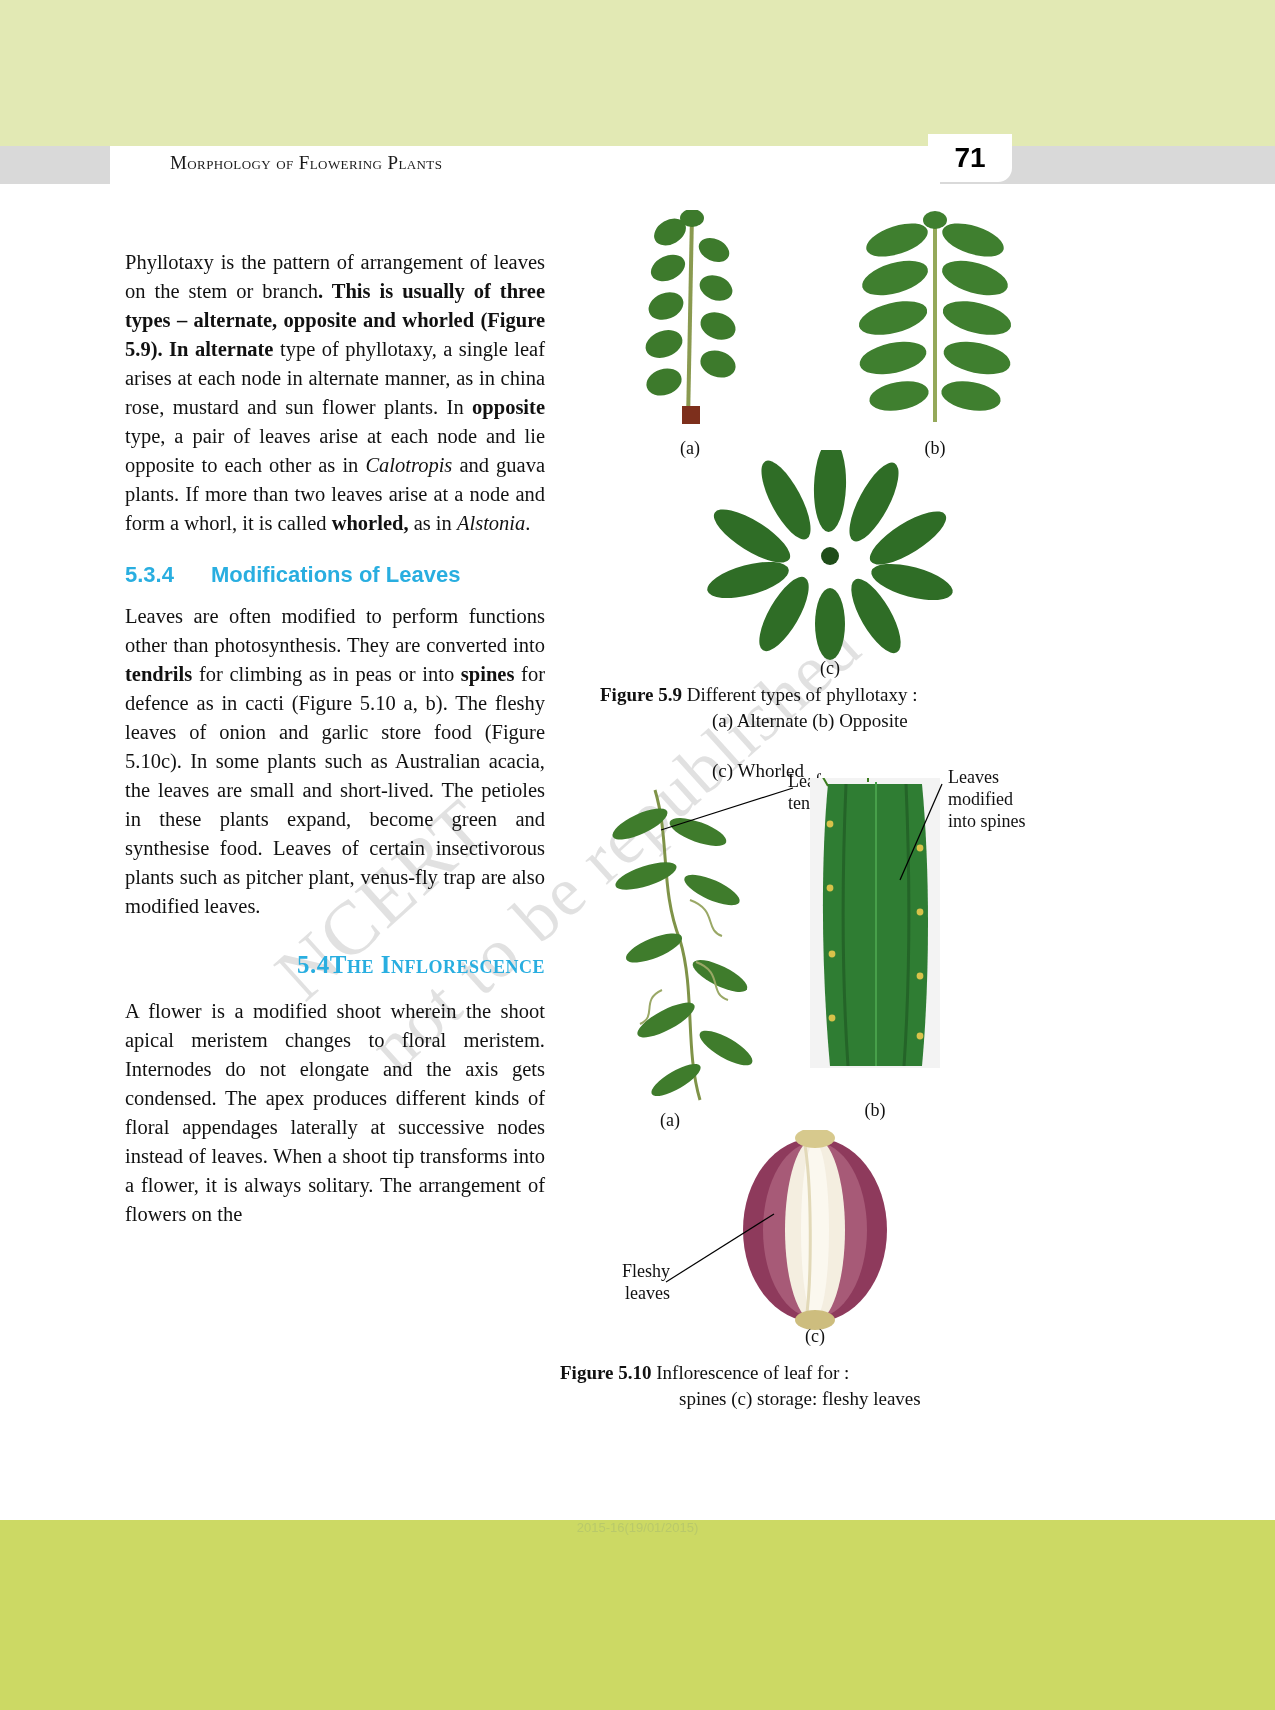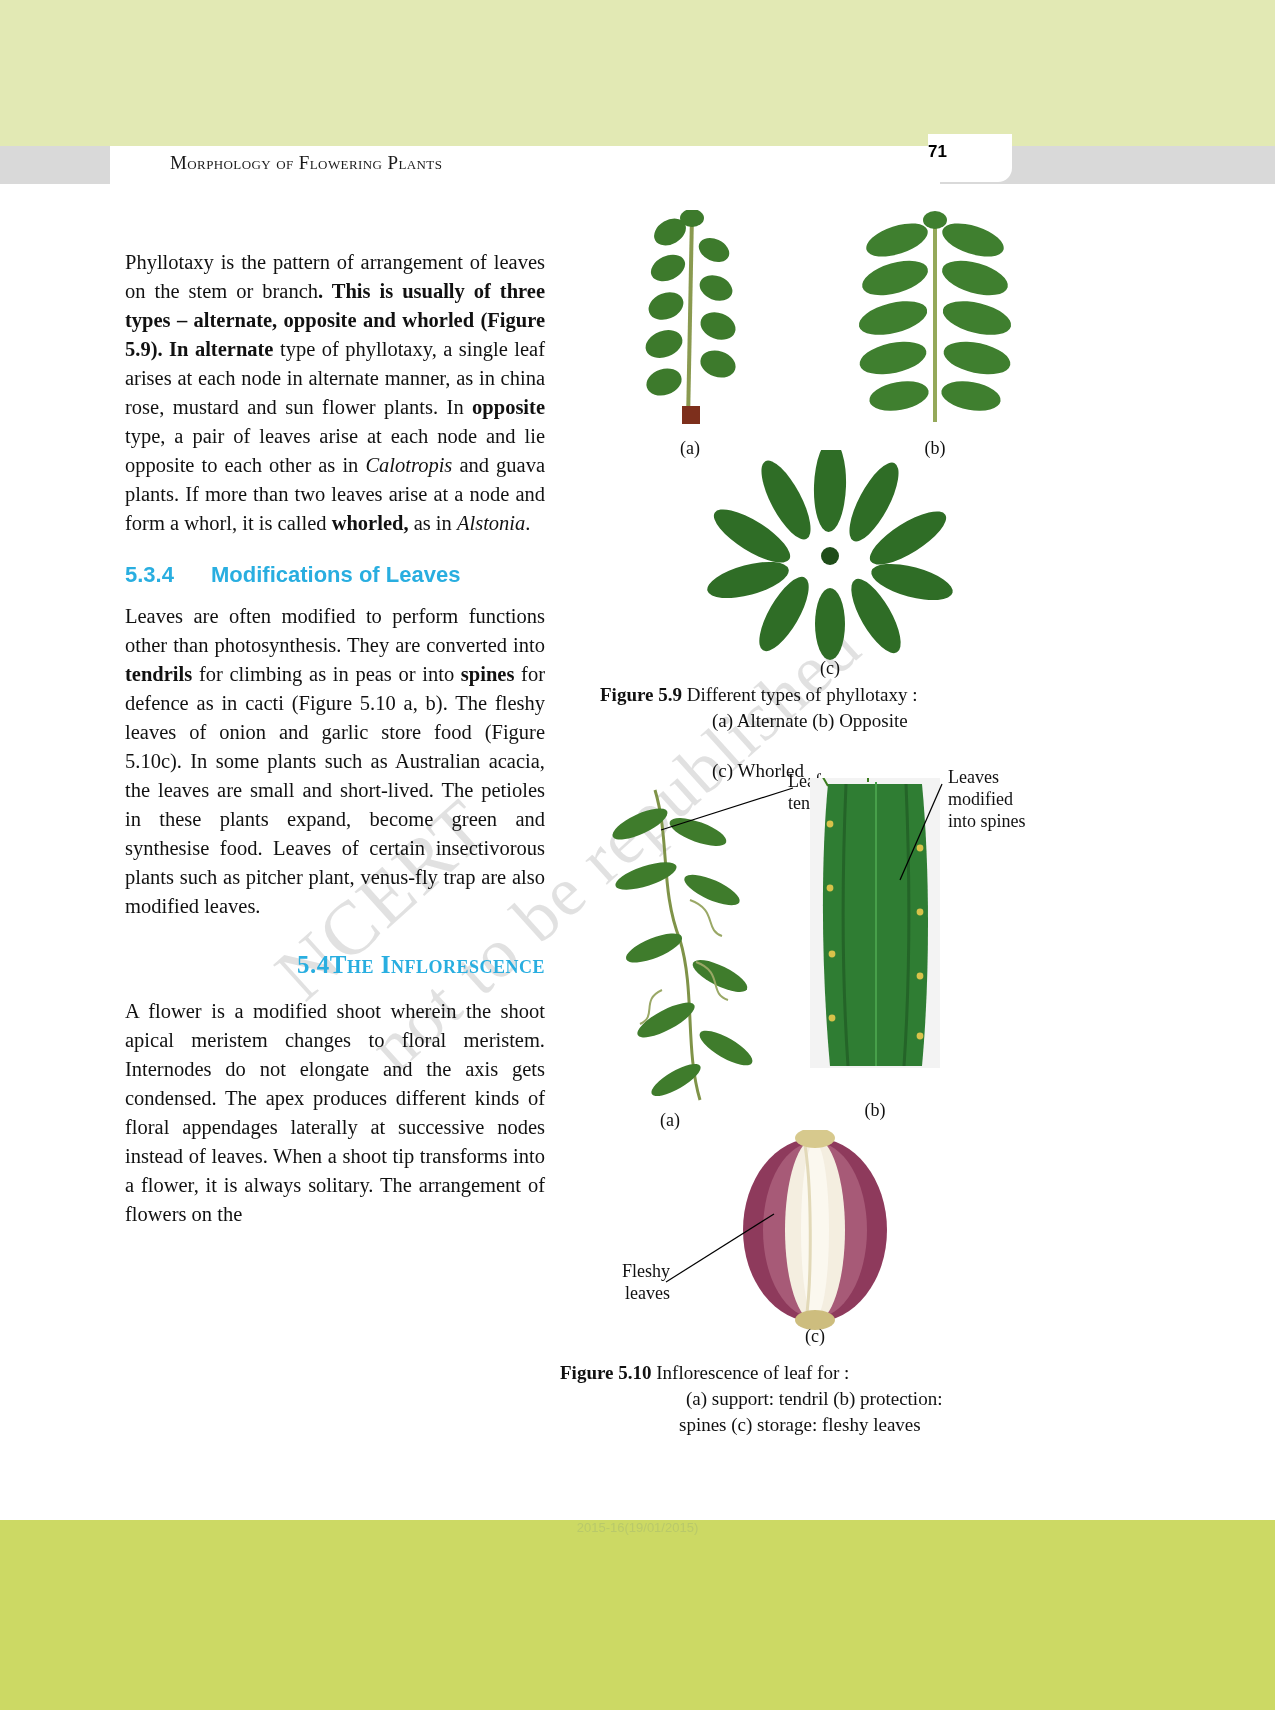--- a/index.html
+++ b/index.html
@@ -48,24 +48,24 @@
     left: 928px; top: 134px;
     width: 84px; height: 48px;
     background: #ffffff;
     border-radius: 0 0 14px 0;
     box-shadow: 0 0 0 0 transparent;
   }
   .page-num {
     position: absolute;
     left: 928px; top: 142px;
     width: 84px;
-    text-align: left;
+    text-align: center;
     font-family: "Liberation Sans", sans-serif;
     font-weight: bold;
-    font-size: 17px;
+    font-size: 28px;
     color: #000;
   }
   .running-head {
     position: absolute;
     left: 170px; top: 152px;
     font-family: "Liberation Serif", serif;
     font-size: 19px;
     font-variant: small-caps;
     letter-spacing: 0.4px;
     color: #1a1a1a;
@@ -333,21 +333,20 @@
       </svg>
       <div class="callout" style="position:absolute;left:-20px;top:490px;text-align:right;width:90px;">
         <div>Fleshy</div>
         <div>leaves</div>
       </div>
       <div class="sublabel" style="position:absolute;left:120px;top:556px;width:190px;">(c)</div>
 
       <div class="fig-caption" style="position:absolute;left:-40px;top:590px;width:480px;">
         <span class="lbl">Figure  5.10</span>
         <span>Inflorescence of leaf for :</span>
-        <div style="margin-left:126px;">(a) support: tendril   (b) protection:</div>
         <div style="margin-left:119px;">spines   (c) storage: fleshy leaves</div>
       </div>
     </div>
   </div>
 
   <div class="band-bottom"></div>
   <div class="footer-code">2015-16(19/01/2015)</div>
 </div>
 
 </body></html>

